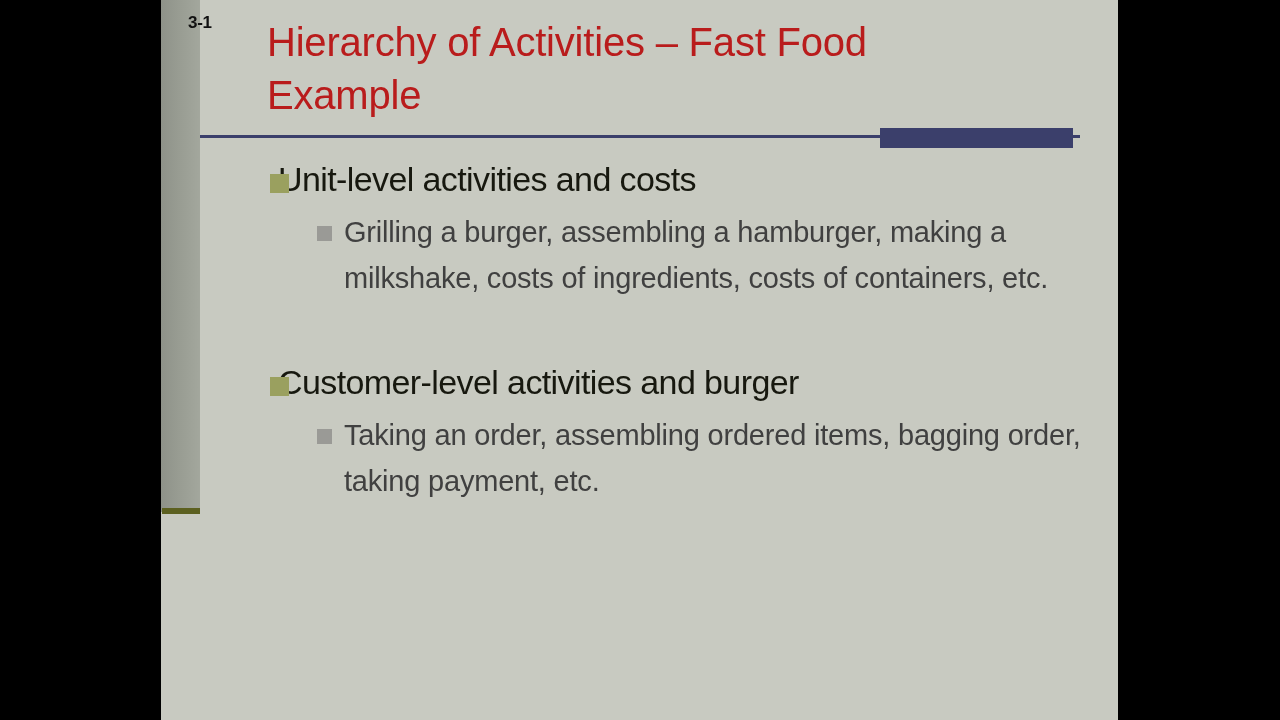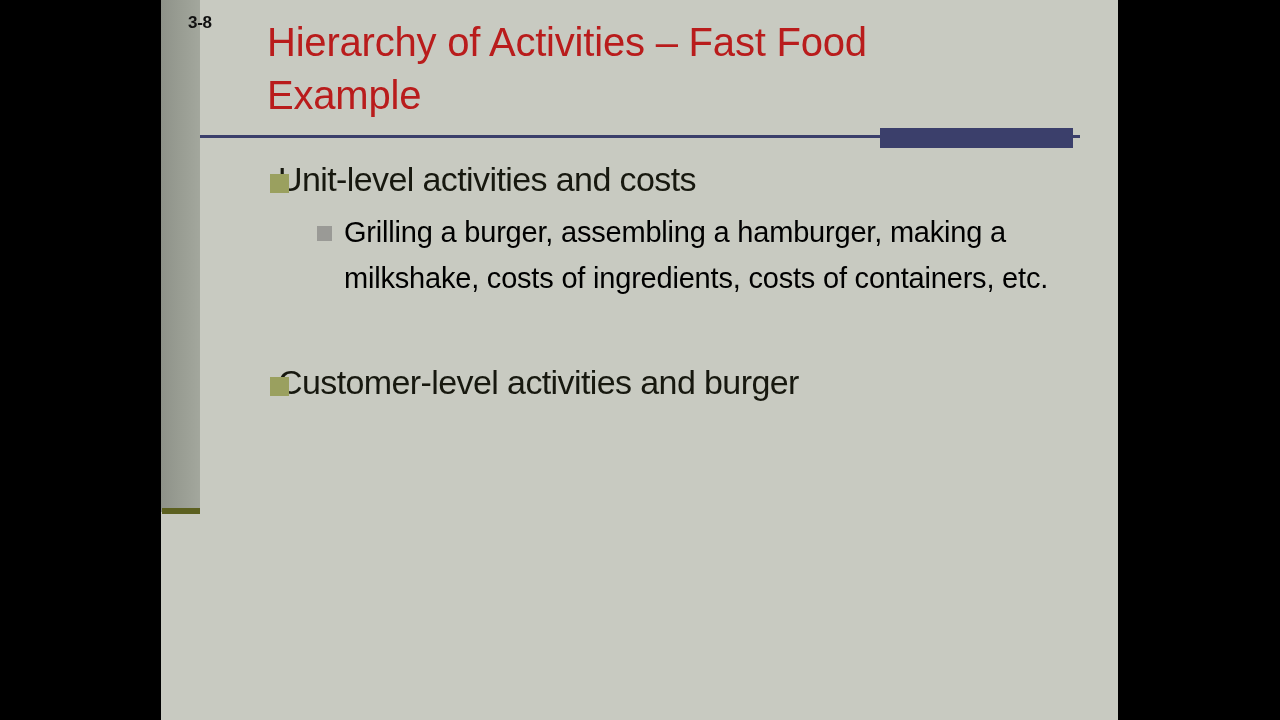--- a/index.html
+++ b/index.html
@@ -125,39 +125,39 @@
   .lvl2 .bullet {
     position: absolute;
     left: 156px;
     top: 17px;
     width: 15px;
     height: 15px;
     background: #9a9a96;
   }
   .lvl2 .text {
     font-size: 29px;
-    color: #000000;
+    color: #404040;
     line-height: 46px;
     letter-spacing: -0.2px;
     max-width: 720px;
   }
 
   .section-gap { height: 58px; }
 </style>
 </head>
 <body>
 
 <div id="screen">
 
   <div id="slide">
 
     <div id="side-strip"></div>
     <div id="side-strip-cap"></div>
 
-    <div id="slide-number">3-8</div>
+    <div id="slide-number">3-1</div>
 
     <div id="title">Hierarchy of Activities – Fast Food Example</div>
 
     <div id="title-rule"></div>
     <div id="title-block"></div>
 
     <div id="body">
 
       <div class="lvl1">
         <span class="bullet"></span>
@@ -167,20 +167,24 @@
         <span class="bullet"></span>
         <span class="text">Grilling a burger, assembling a hamburger, making a milkshake, costs of ingredients, costs of containers, etc.</span>
       </div>
 
       <div class="section-gap"></div>
 
       <div class="lvl1">
         <span class="bullet"></span>
         <span class="text">Customer-level activities and burger</span>
       </div>
+      <div class="lvl2">
+        <span class="bullet"></span>
+        <span class="text">Taking an order, assembling ordered items, bagging order, taking payment, etc.</span>
+      </div>
 
     </div>
 
   </div>
 
   <div class="letterbox-left" style="position:absolute;left:0;top:0;width:161px;height:720px;background:#000;"></div>
   <div class="letterbox-right" style="position:absolute;left:1118px;top:0;width:162px;height:720px;background:#000;"></div>
 
 </div>
 

